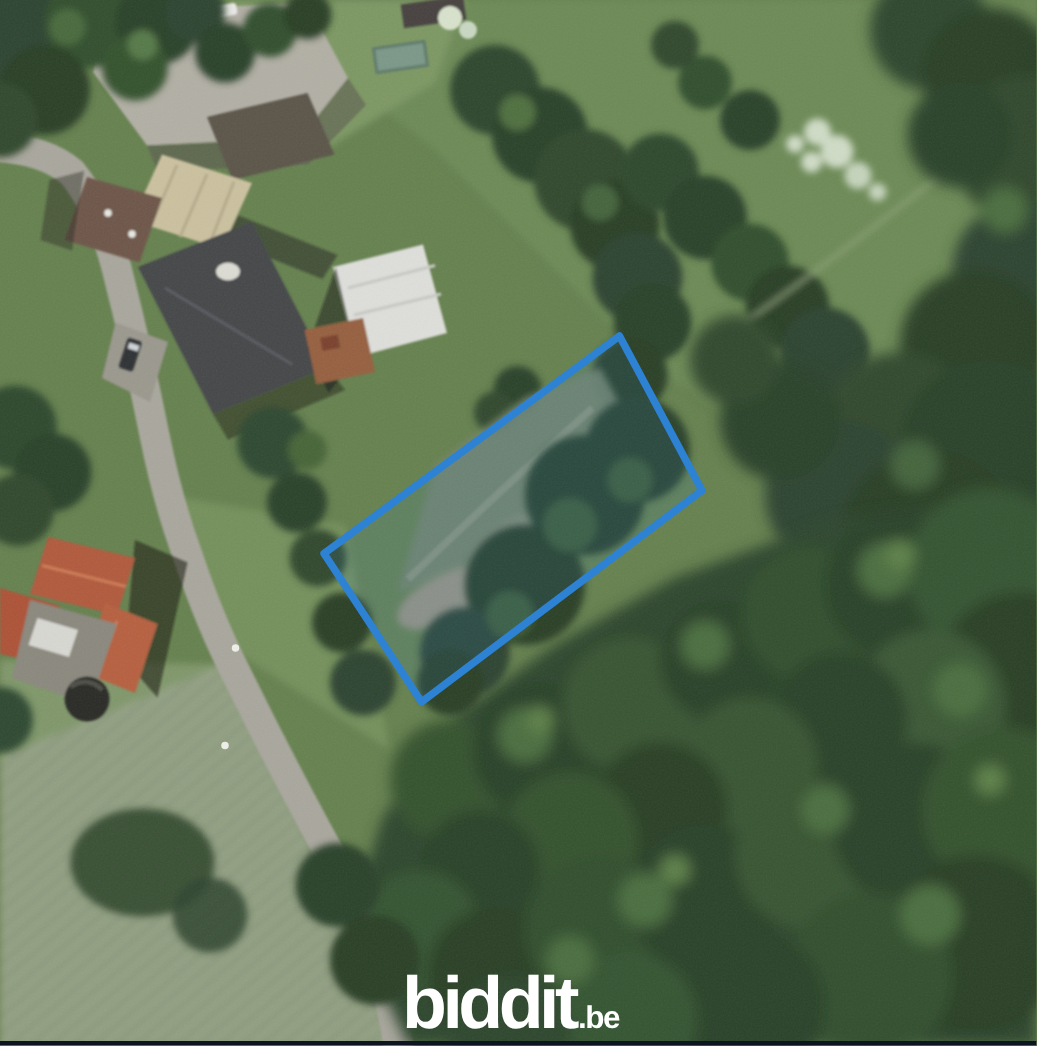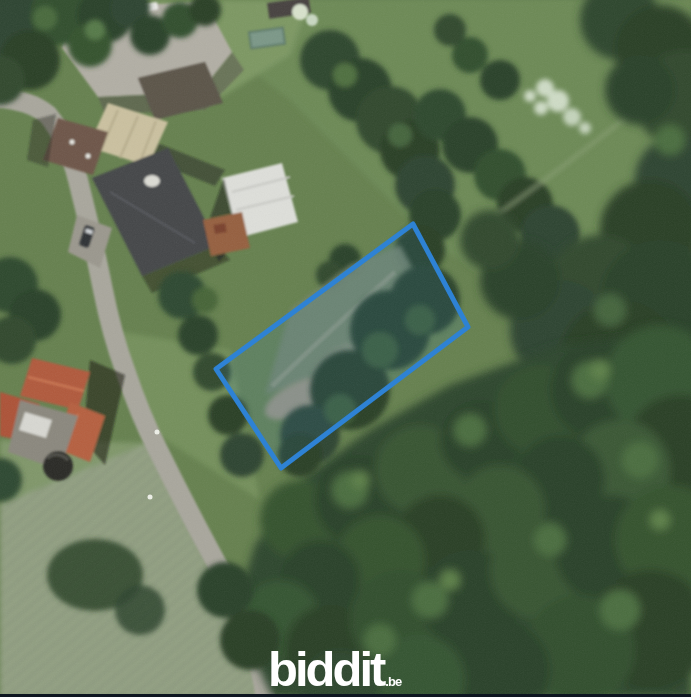--- a/index.html
+++ b/index.html
@@ -1,21 +1,21 @@
 <!DOCTYPE html>
 <html><head>
 <meta charset="utf-8">
 <style>
   html,body{margin:0;padding:0;background:#66814f;}
   .stage{position:relative;width:691px;height:697px;overflow:hidden;font-family:"Liberation Sans",sans-serif;}
   .stage svg{position:absolute;left:0;top:0;}
   .logo{position:absolute;left:268px;top:645px;display:flex;align-items:baseline;
         color:#ffffff;font-weight:bold;letter-spacing:-3px;user-select:none;}
   .logo .brand{font-size:49px;line-height:1;}
-  .logo .tld{font-size:13px;letter-spacing:-1px;margin-left:2px;line-height:1;}
+  .logo .tld{font-size:21px;letter-spacing:-1px;margin-left:2px;line-height:1;}
 </style>
 </head>
 <body>
 
 <div class="stage">
 <svg width="691" height="697" viewBox="0 0 691 697">
   <defs>
     <filter id="b1" x="-20%" y="-20%" width="140%" height="140%">
           <feGaussianBlur stdDeviation="0.8"></feGaussianBlur>
         </filter>

